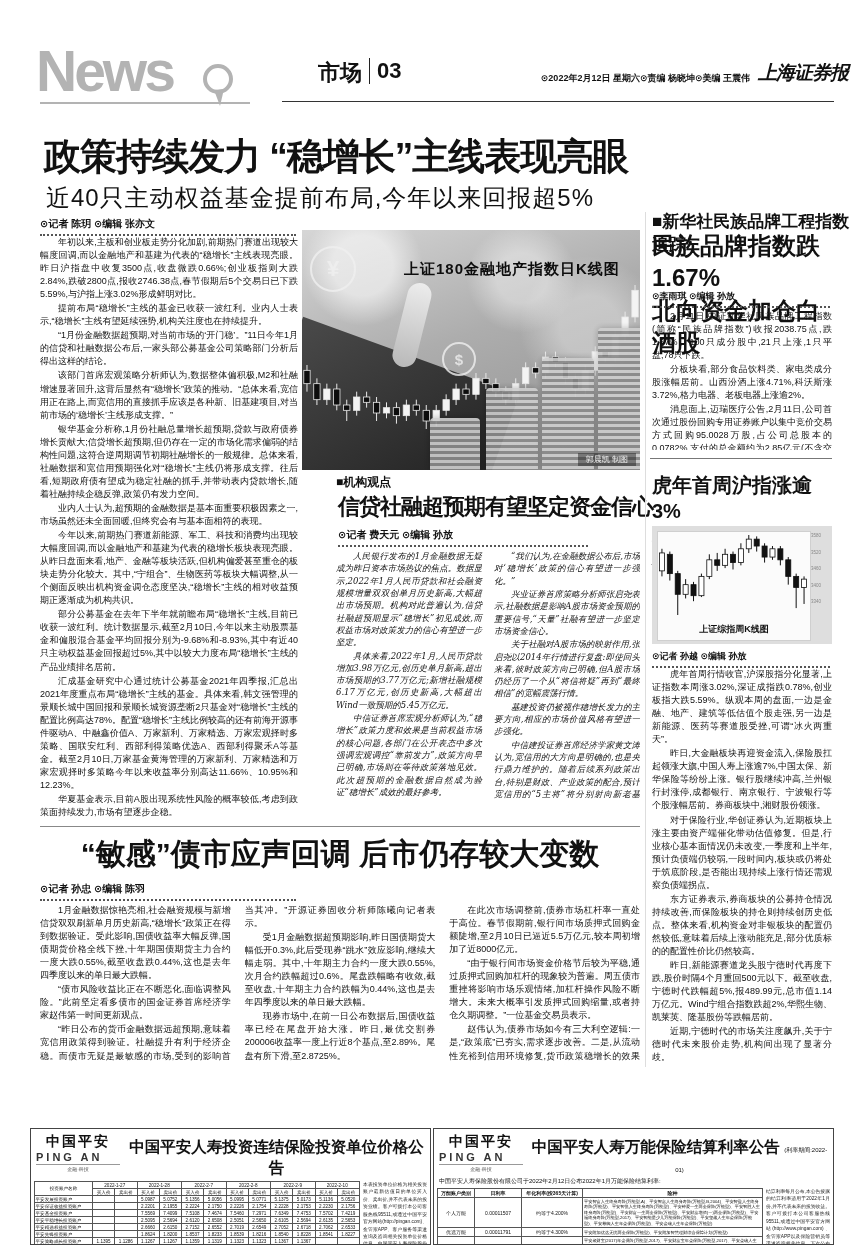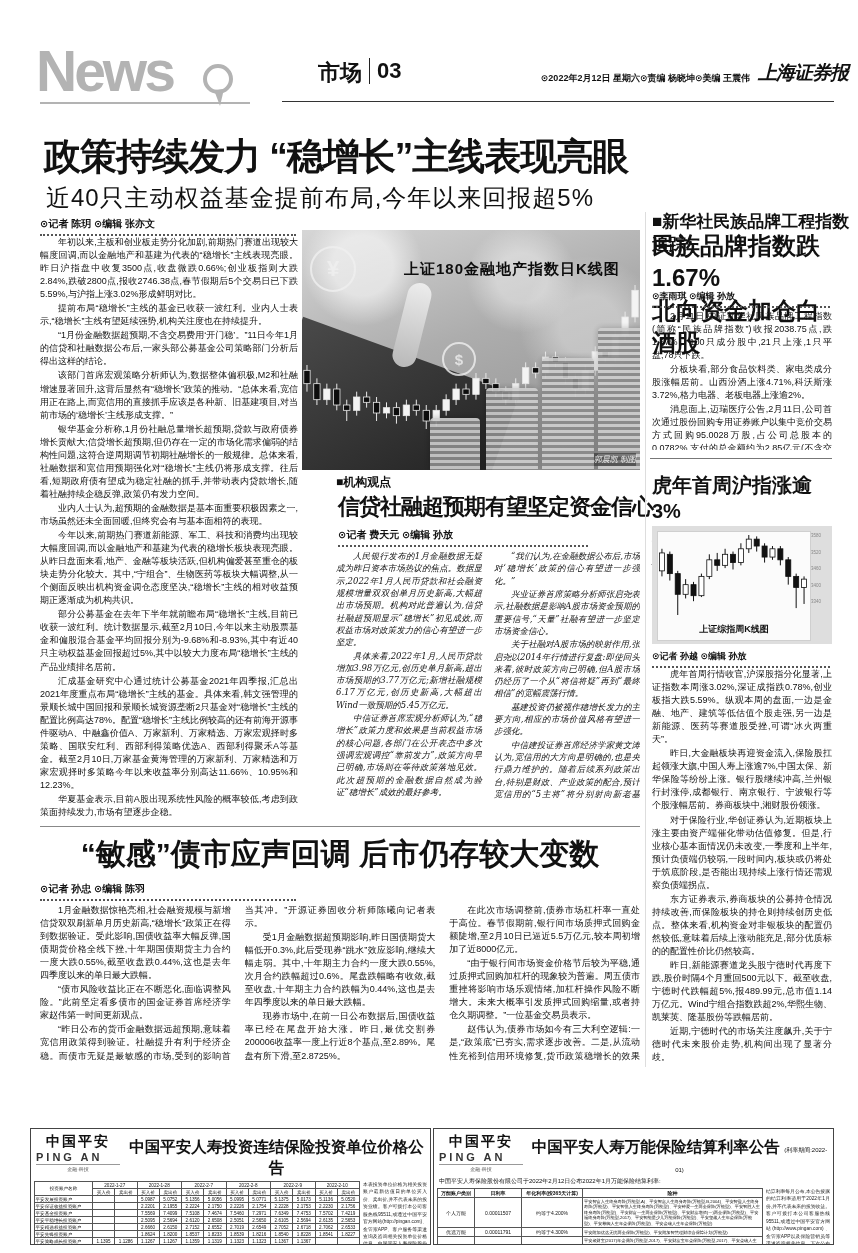--- a/index.html
+++ b/index.html
@@ -25,21 +25,21 @@
   .lead-col{left:40px;top:236px;width:258px;height:584px;}
   .para{text-indent:2em;margin:0 0 1px 0;}
   
   .photo{left:302px;top:230px;width:338px;height:240px;overflow:hidden;
          background:
            radial-gradient(circle at 18% 15%, rgba(255,255,255,.55) 0 30px, rgba(255,255,255,0) 60px),
            radial-gradient(circle at 65% 20%, rgba(255,255,255,.4) 0 25px, rgba(255,255,255,0) 55px),
            radial-gradient(circle at 85% 40%, rgba(255,255,255,.35) 0 30px, rgba(255,255,255,0) 70px),
            linear-gradient(160deg,#d6d6d6 0%,#adadad 45%,#8f8f8f 100%);}
   .photo-caption{position:absolute;left:102px;top:30px;font-size:15px;font-weight:900;color:#0d0d0d;letter-spacing:1px;}
-  .photo-credit{position:absolute;right:4px;bottom:4px;font-size:8px;color:#f0f0f0;background:rgba(20,20,20,.45);padding:1px 0;font-style:italic;}
+  .photo-credit{position:absolute;right:4px;bottom:4px;font-size:8px;color:#f0f0f0;background:rgba(20,20,20,.45);padding:1px 8px;}
   .hand-arm{position:absolute;left:-40px;top:120px;width:230px;height:200px;
             background:linear-gradient(130deg,#4a4a4a,#161616);transform:rotate(20deg);}
   .hand-finger{position:absolute;left:98px;top:52px;width:24px;height:86px;border-radius:12px;
                background:linear-gradient(#ececec,#b9b9b9);transform:rotate(14deg);}
   .coin{position:absolute;bottom:0;border-radius:4px 4px 0 0;opacity:.92;
         background:repeating-linear-gradient(#cdcdcd 0 3px,#8a8a8a 3px 6px);box-shadow:0 0 6px rgba(0,0,0,.25);}
   .yen-circle{position:absolute;display:flex;align-items:center;justify-content:center;border:2px solid #f0f0f0;
               border-radius:50%;color:#f0f0f0;font-weight:bold;opacity:.8;}
   
   .opinion-tag{left:336px;top:474px;font-size:12px;font-weight:900;}
@@ -116,21 +116,21 @@
   <div class="abs masthead">上海证券报</div>
   <div class="abs header-rule"></div>
 
   <div class="abs lead-hl">政策持续发力 “稳增长”主线表现亮眼</div>
   <div class="abs lead-sub">近40只主动权益基金提前布局,今年以来回报超5%</div>
   <div class="abs byline lead-byline">⊙记者 陈玥 ⊙编辑 张亦文</div>
   <div class="abs bodytext lead-col">
 
   <p class="para">年初以来,主板和创业板走势分化加剧,前期热门赛道出现较大幅度回调,而以金融地产和基建为代表的“稳增长”主线表现亮眼。昨日沪指盘中收复3500点,收盘微跌0.66%;创业板指则大跌2.84%,跌破2800点,报收2746.38点,春节假期后5个交易日已下跌5.59%,与沪指上涨3.02%形成鲜明对比。</p>
       <p class="para">提前布局“稳增长”主线的基金已收获一波红利。业内人士表示,“稳增长”主线有望延续强势,机构关注度也在持续提升。</p>
-      <p class="para">“1月份金融数据超预期,不含交易费用‘开门稳’。”11日今年1月的信贷和社融数据公布后,一家头部公募基金公司策略部门分析后得出这样的结论。</p>
+      <p class="para">“1月份金融数据超预期,对当前市场的‘开门稳’。”11日今年1月的信贷和社融数据公布后,一家头部公募基金公司策略部门分析后得出这样的结论。</p>
       <p class="para">该部门首席宏观策略分析师认为,数据整体偏积极,M2和社融增速显著回升,这背后显然有“稳增长”政策的推动。“总体来看,宽信用正在路上,而宽信用的直接抓手应该是各种新、旧基建项目,对当前市场的‘稳增长’主线形成支撑。”</p>
       <p class="para">银华基金分析称,1月份社融总量增长超预期,贷款与政府债券增长贡献大;信贷增长超预期,但仍存在一定的市场化需求偏弱的结构性问题,这符合逆周期调节初期社融增长的一般规律。总体来看,社融数据和宽信用预期强化对“稳增长”主线仍将形成支撑。往后看,短期政府债有望成为稳定社融的抓手,并带动表内贷款增长,随着社融持续企稳反弹,政策仍有发力空间。</p>
       <p class="para">业内人士认为,超预期的金融数据是基本面重要积极因素之一,市场虽然还未全面回暖,但终究会有与基本面相符的表现。</p>
       <p class="para">今年以来,前期热门赛道新能源、军工、科技和消费均出现较大幅度回调,而以金融地产和基建为代表的稳增长板块表现亮眼。从昨日盘面来看,地产、金融等板块活跃,但机构偏爱甚至重仓的板块走势分化较大。其中,“宁组合”、生物医药等板块大幅调整,从一个侧面反映出机构资金调仓态度坚决,“稳增长”主线的相对收益预期正逐渐成为机构共识。</p>
       <p class="para">部分公募基金在去年下半年就前瞻布局“稳增长”主线,目前已收获一波红利。统计数据显示,截至2月10日,今年以来主动股票基金和偏股混合基金平均回报分别为-9.68%和-8.93%,其中有近40只主动权益基金回报超过5%,其中以较大力度布局“稳增长”主线的产品业绩排名居前。</p>
       <p class="para">汇成基金研究中心通过统计公募基金2021年四季报,汇总出2021年度重点布局“稳增长”主线的基金。具体来看,韩文强管理的景顺长城中国回报和景顺长城资源垄断2只基金对“稳增长”主线的配置比例高达78%。配置“稳增长”主线比例较高的还有前海开源事件驱动A、中融鑫价值A、万家新利、万家精选、万家宏观择时多策略、国联安红利、西部利得策略优选A、西部利得聚禾A等基金。截至2月10日,万家基金黄海管理的万家新利、万家精选和万家宏观择时多策略今年以来收益率分别高达11.66%、10.95%和12.23%。</p>
       <p class="para">华夏基金表示,目前A股出现系统性风险的概率较低,考虑到政策面持续发力,市场有望逐步企稳。</p>
     </div>
 
   <div class="abs photo">

